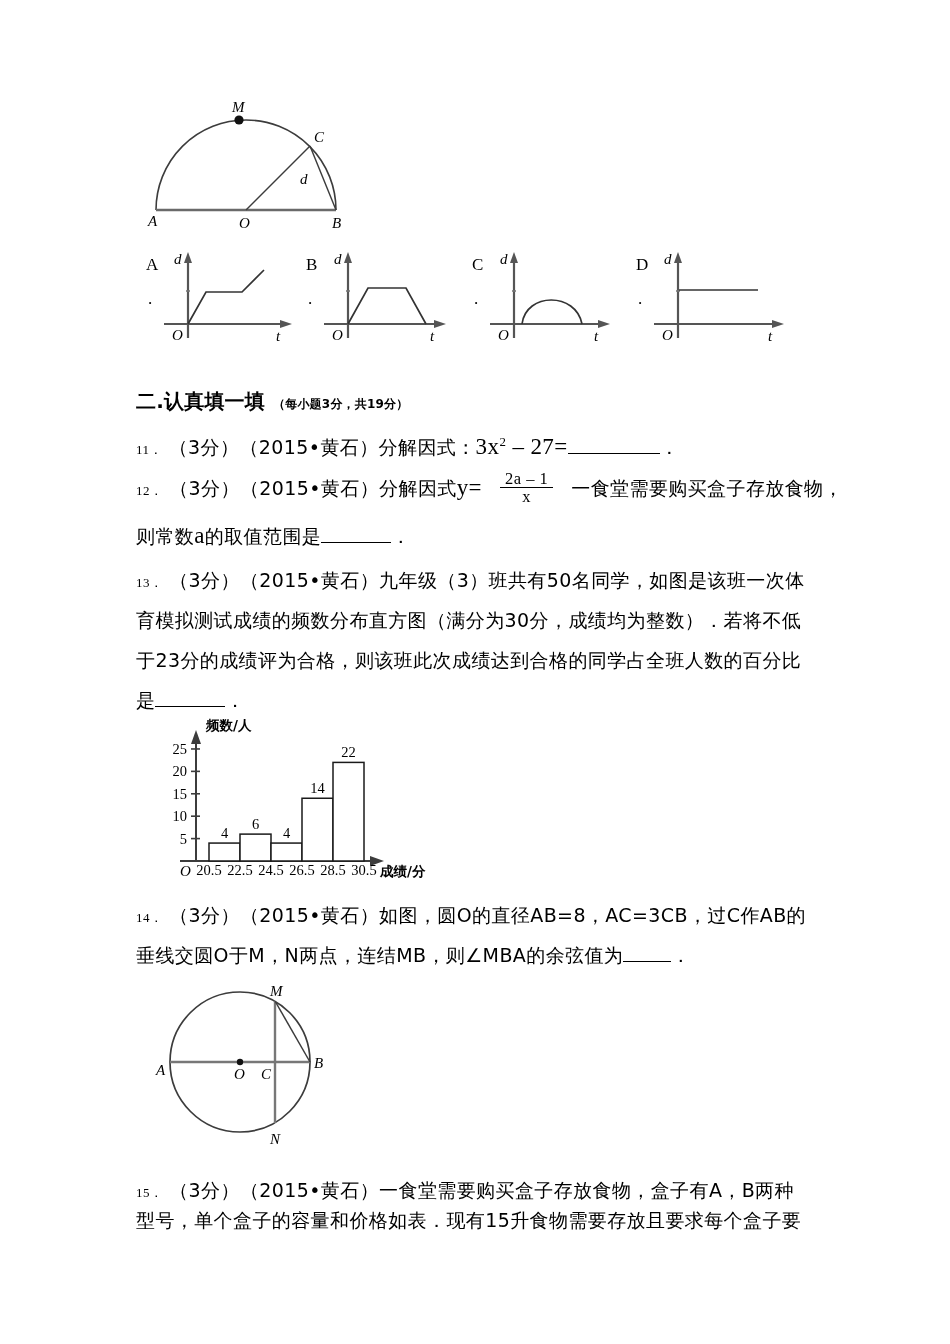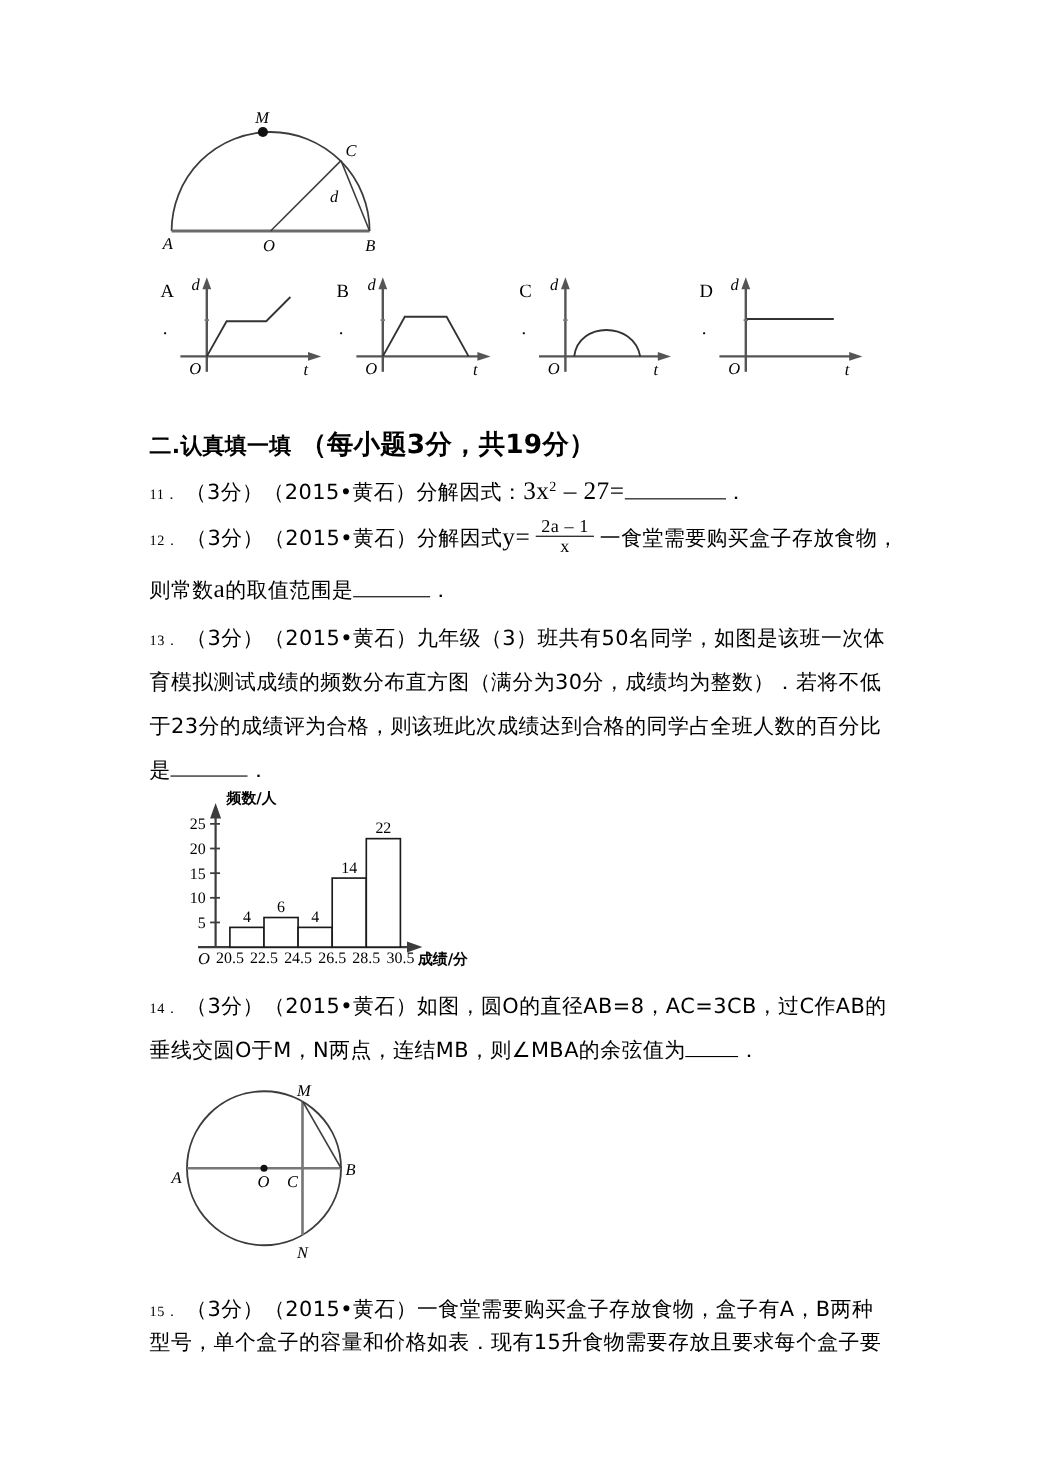--- a/index.html
+++ b/index.html
@@ -37,40 +37,40 @@
     position: absolute;
     left: 136px;
     top: 388px;
     font-family: "DejaVu Sans", "Liberation Sans", sans-serif;
     font-weight: bold;
     font-size: 20px;
     letter-spacing: 0.2px;
     white-space: nowrap;
   }
   .section-head .hn { font-size: 20px; }
-  .section-head .hp { font-size: 24px; margin-top: 36px; }
+  .section-head .hp { font-size: 12px; margin-top: 36px; }
 
   .blank {
     display: inline-block;
     border-bottom: 1.4px solid #000;
     vertical-align: baseline;
   }
   .b-lg { width: 92px; }
   .b-md { width: 70px; }
   .b-sm { width: 48px; }
 
   
   .frac {
     display: inline-block;
     vertical-align: -8px;
     text-align: center;
     font-family: "Liberation Serif", serif;
     font-size: 16px;
     line-height: 1.06;
-    margin: 0 5px;
+    margin: 0 18px;
     position: relative;
     top: -1px;
   }
   .frac .top {
     display: block;
     padding: 0 5px 0px 5px;
     font-size: 16.5px;
     letter-spacing: 0.5px;
   }
   .frac .bar {

